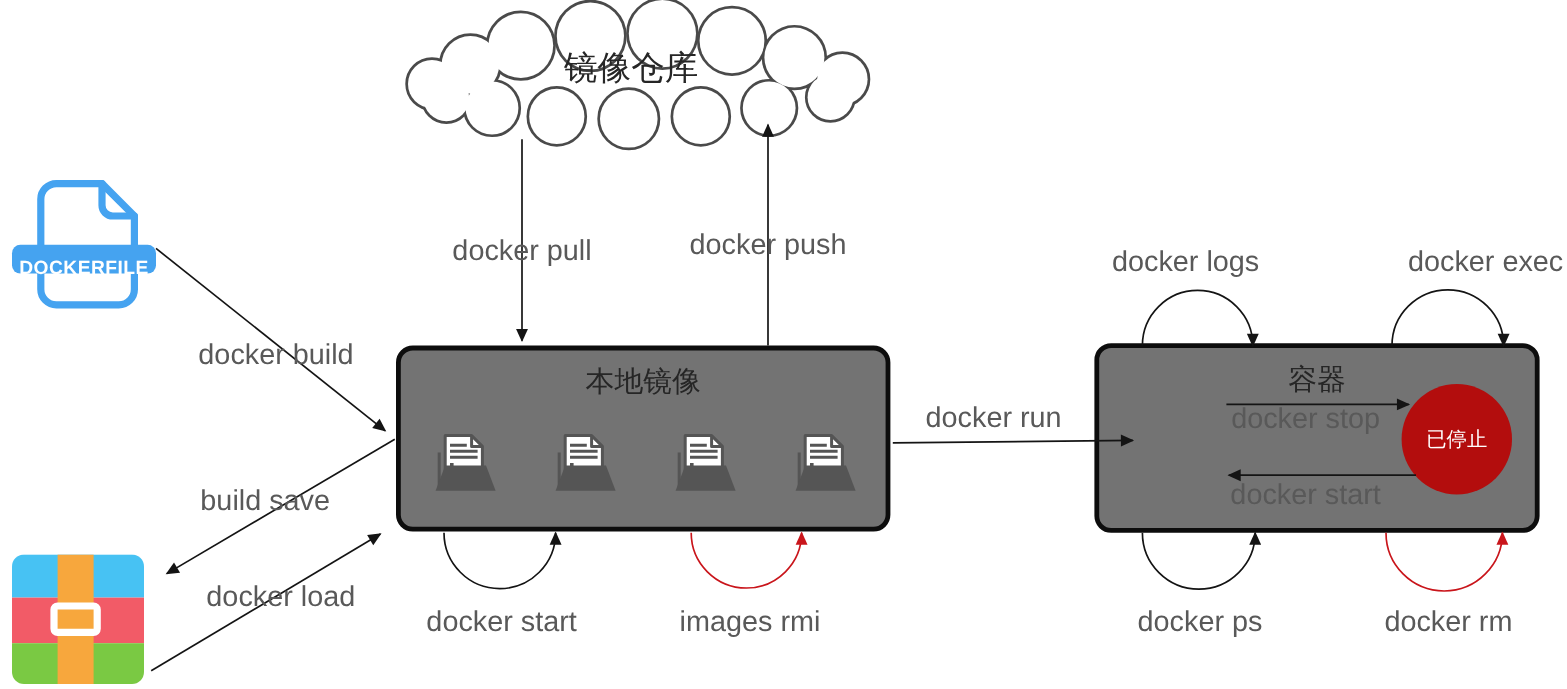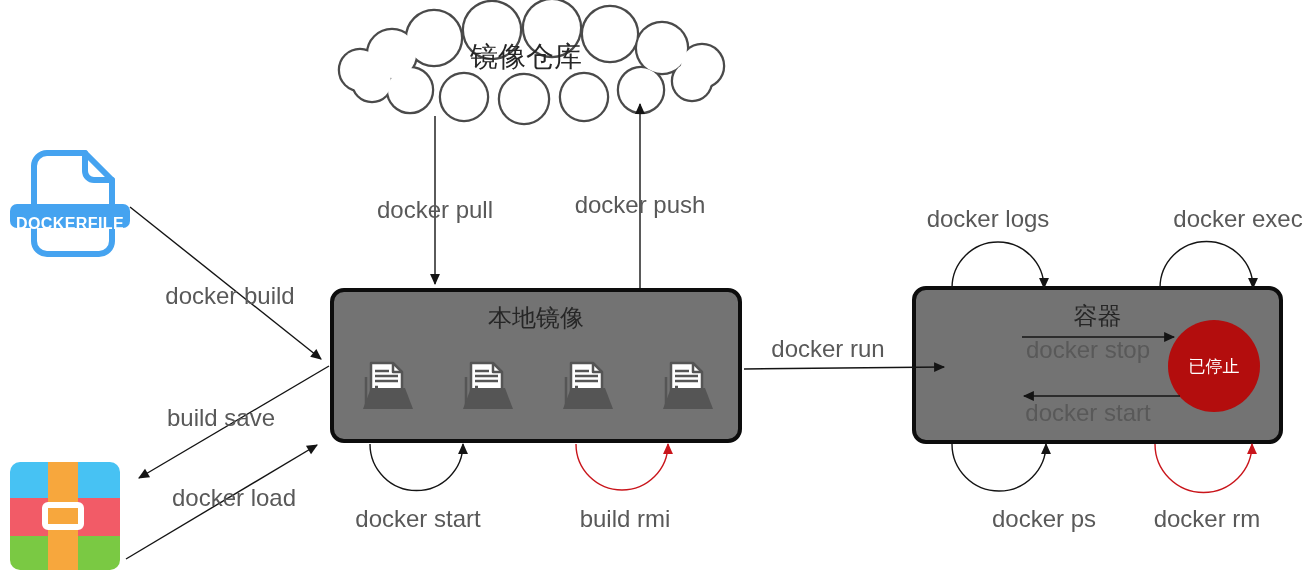--- a/index.html
+++ b/index.html
@@ -189,19 +189,19 @@
 
   <div class="lbl" style="left:435px;top:210px;">docker pull</div>
   <div class="lbl" style="left:640px;top:205px;">docker push</div>
   <div class="lbl" style="left:230px;top:296px;">docker build</div>
   <div class="lbl" style="left:221px;top:418px;">build save</div>
   <div class="lbl" style="left:234px;top:498px;">docker load</div>
   <div class="lbl" style="left:828px;top:349px;">docker run</div>
   <div class="lbl" style="left:1088px;top:350px;">docker stop</div>
   <div class="lbl" style="left:1088px;top:413px;">docker start</div>
   <div class="lbl" style="left:418px;top:519px;">docker start</div>
-  <div class="lbl" style="left:625px;top:519px;">build rmi</div>
+  <div class="lbl" style="left:625px;top:519px;">images rmi</div>
   <div class="lbl" style="left:988px;top:219px;">docker logs</div>
   <div class="lbl" style="left:1190px;top:219px;margin-left:48px;">docker exec</div>
-  <div class="lbl" style="left:1000px;top:519px;margin-left:44px;">docker ps</div>
+  <div class="lbl" style="left:1000px;top:519px;">docker ps</div>
   <div class="lbl" style="left:1207px;top:519px;">docker rm</div>
 
 </div>
 
 </body></html>

